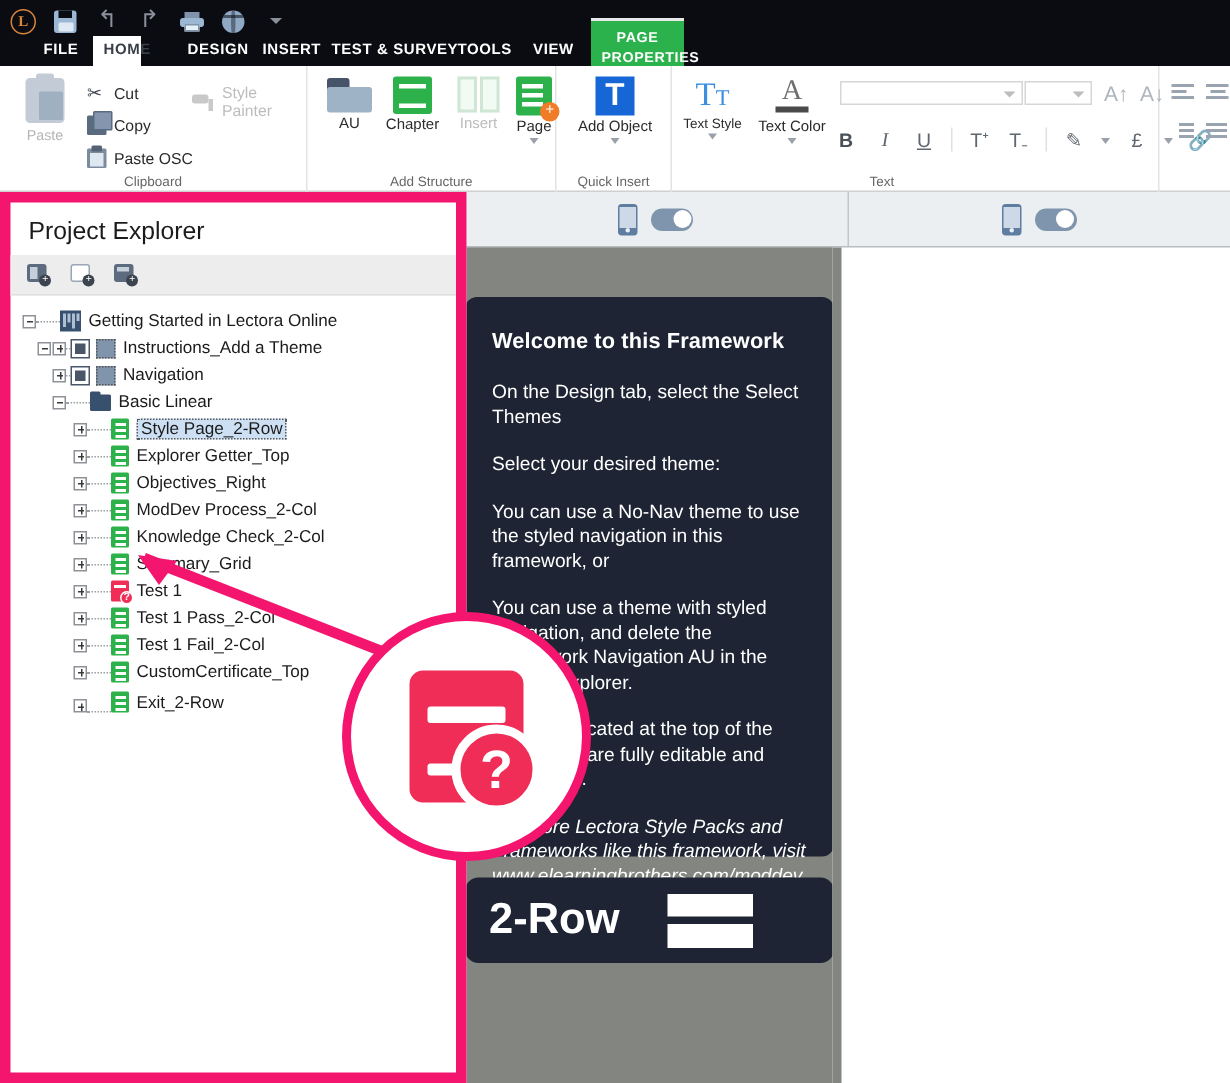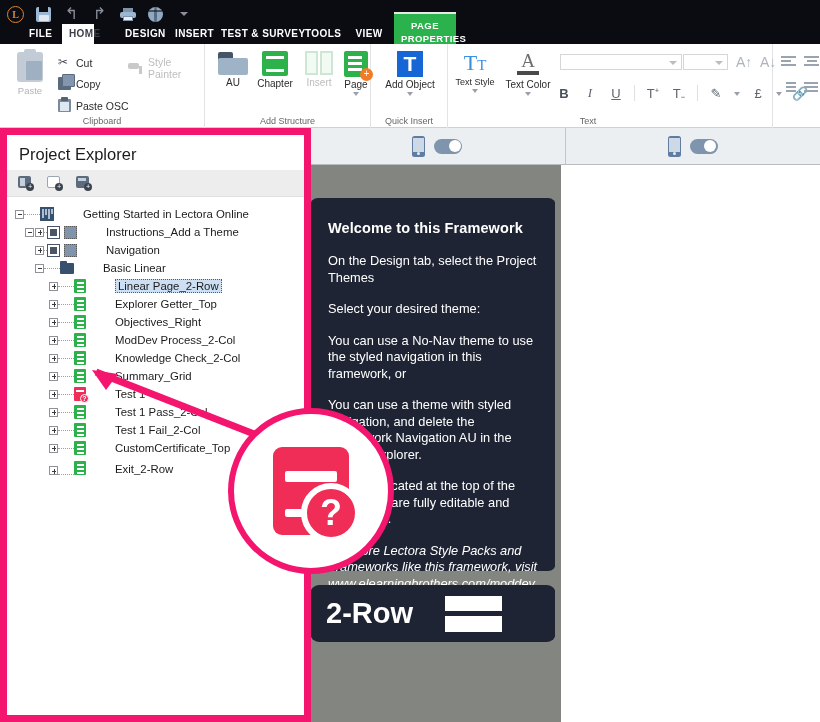--- a/index.html
+++ b/index.html
@@ -190,21 +190,21 @@
   .ic-au { width: 13px; height: 13px; border: 1.5px solid #4a5668; background:#fff; position: relative;}
   .ic-au:before { content:""; position:absolute; inset:2px; background:#4a5668;}
   .ic-aupg { width: 13px; height: 13px; background: #8094ab; border: 1px dotted #555; position: relative;}
   .ic-fold { width: 14px; height: 11px; background: #37506e; border-radius: 1px; position: relative;}
   .ic-fold:before { content:""; position:absolute; left:0; top:-2px; width:7px; height:3px; background:#37506e; border-radius:1px 1px 0 0;}
   .ic-pg { width: 12px; height: 14px; background: #2db24b; border-radius: 1px; position: relative;}
   .ic-pg i { position:absolute; left:2.5px; width:7px; height:1.5px; background:#fff; display:block;}
   .ic-test { width: 12px; height: 14px; background: #ef2d56; border-radius: 1px; position: relative;}
   .ic-test i { position:absolute; left:2px; top:3px; width:8px; height:1.5px; background:#fff; display:block;}
   .ic-test .q { position:absolute; right:-3px; bottom:-2px; width:9px; height:9px; border-radius:50%; background:#ef2d56; border:1.4px solid #fff; color:#fff; font-size:7px; line-height:7px; text-align:center; font-weight:bold;}
-  .tlabel { white-space: nowrap; margin-left: 24px; }
+  .tlabel { white-space: nowrap; }
   .tlabel.sel { background: #cde0f3; border: 1px dotted #5a5a5a; padding: 0 2px; }
 
   
   .callout {
     position: absolute; left: 228px; top: 408px; width: 166px; height: 166px;
     border-radius: 50%; background: #fff; border: 6px solid #f4166e;
     display: flex; align-items: center; justify-content: center; z-index: 20;
   }
   .co-book { width: 76px; height: 88px; position: relative; }
   .co-book .bk { position:absolute; left:0; top:0; width:76px; height:88px; background:#ef2d56; border-radius:9px;}
@@ -406,21 +406,21 @@
         <span class="phone-ico"></span>
         <span class="toggle">
             <i class="knob"></i>
           </span>
       </div>
     </div>
 
     <div class="canvas-left">
       <div class="dark-panel">
         <div class="dp-title">Welcome to this Framework</div>
-        <div class="dp-p">On the Design tab, select the Project Themes</div>
+        <div class="dp-p">On the Design tab, select the Select Themes</div>
         <div class="dp-p">Select your desired theme:</div>
         <div class="dp-p">You can use a No-Nav theme to use the styled navigation in this framework, or</div>
         <div class="dp-p">You can use a theme with styled navigation, and delete the Framework Navigation AU in the Project Explorer.</div>
         <div class="dp-p">The tabs located at the top of the framework are fully editable and removable.</div>
         <div class="dp-p italic">For more Lectora Style Packs and Frameworks like this framework, visit www.elearningbrothers.com/moddev</div>
       </div>
       <div class="row-banner">
         <span class="txt">2-Row</span>
         <span class="rows-ico">
             <i></i>
@@ -490,21 +490,21 @@
       </div>
 
       <div class="tnode" style="padding-left:42px;">
         <span class="tbox plus"></span>
         <span class="tdash"></span>
         <span class="ic-pg" style="margin-right:5px;">
             <i style="top:3px;"></i>
             <i style="top:7px;"></i>
             <i style="top:11px;"></i>
           </span>
-        <span class="tlabel sel">Linear Page_2-Row</span>
+        <span class="tlabel sel">Style Page_2-Row</span>
       </div>
       <div class="tnode" style="padding-left:42px;">
         <span class="tbox plus"></span>
         <span class="tdash"></span>
         <span class="ic-pg" style="margin-right:5px;">
             <i style="top:3px;"></i>
             <i style="top:7px;"></i>
             <i style="top:11px;"></i>
           </span>
         <span class="tlabel">Explorer Getter_Top</span>

